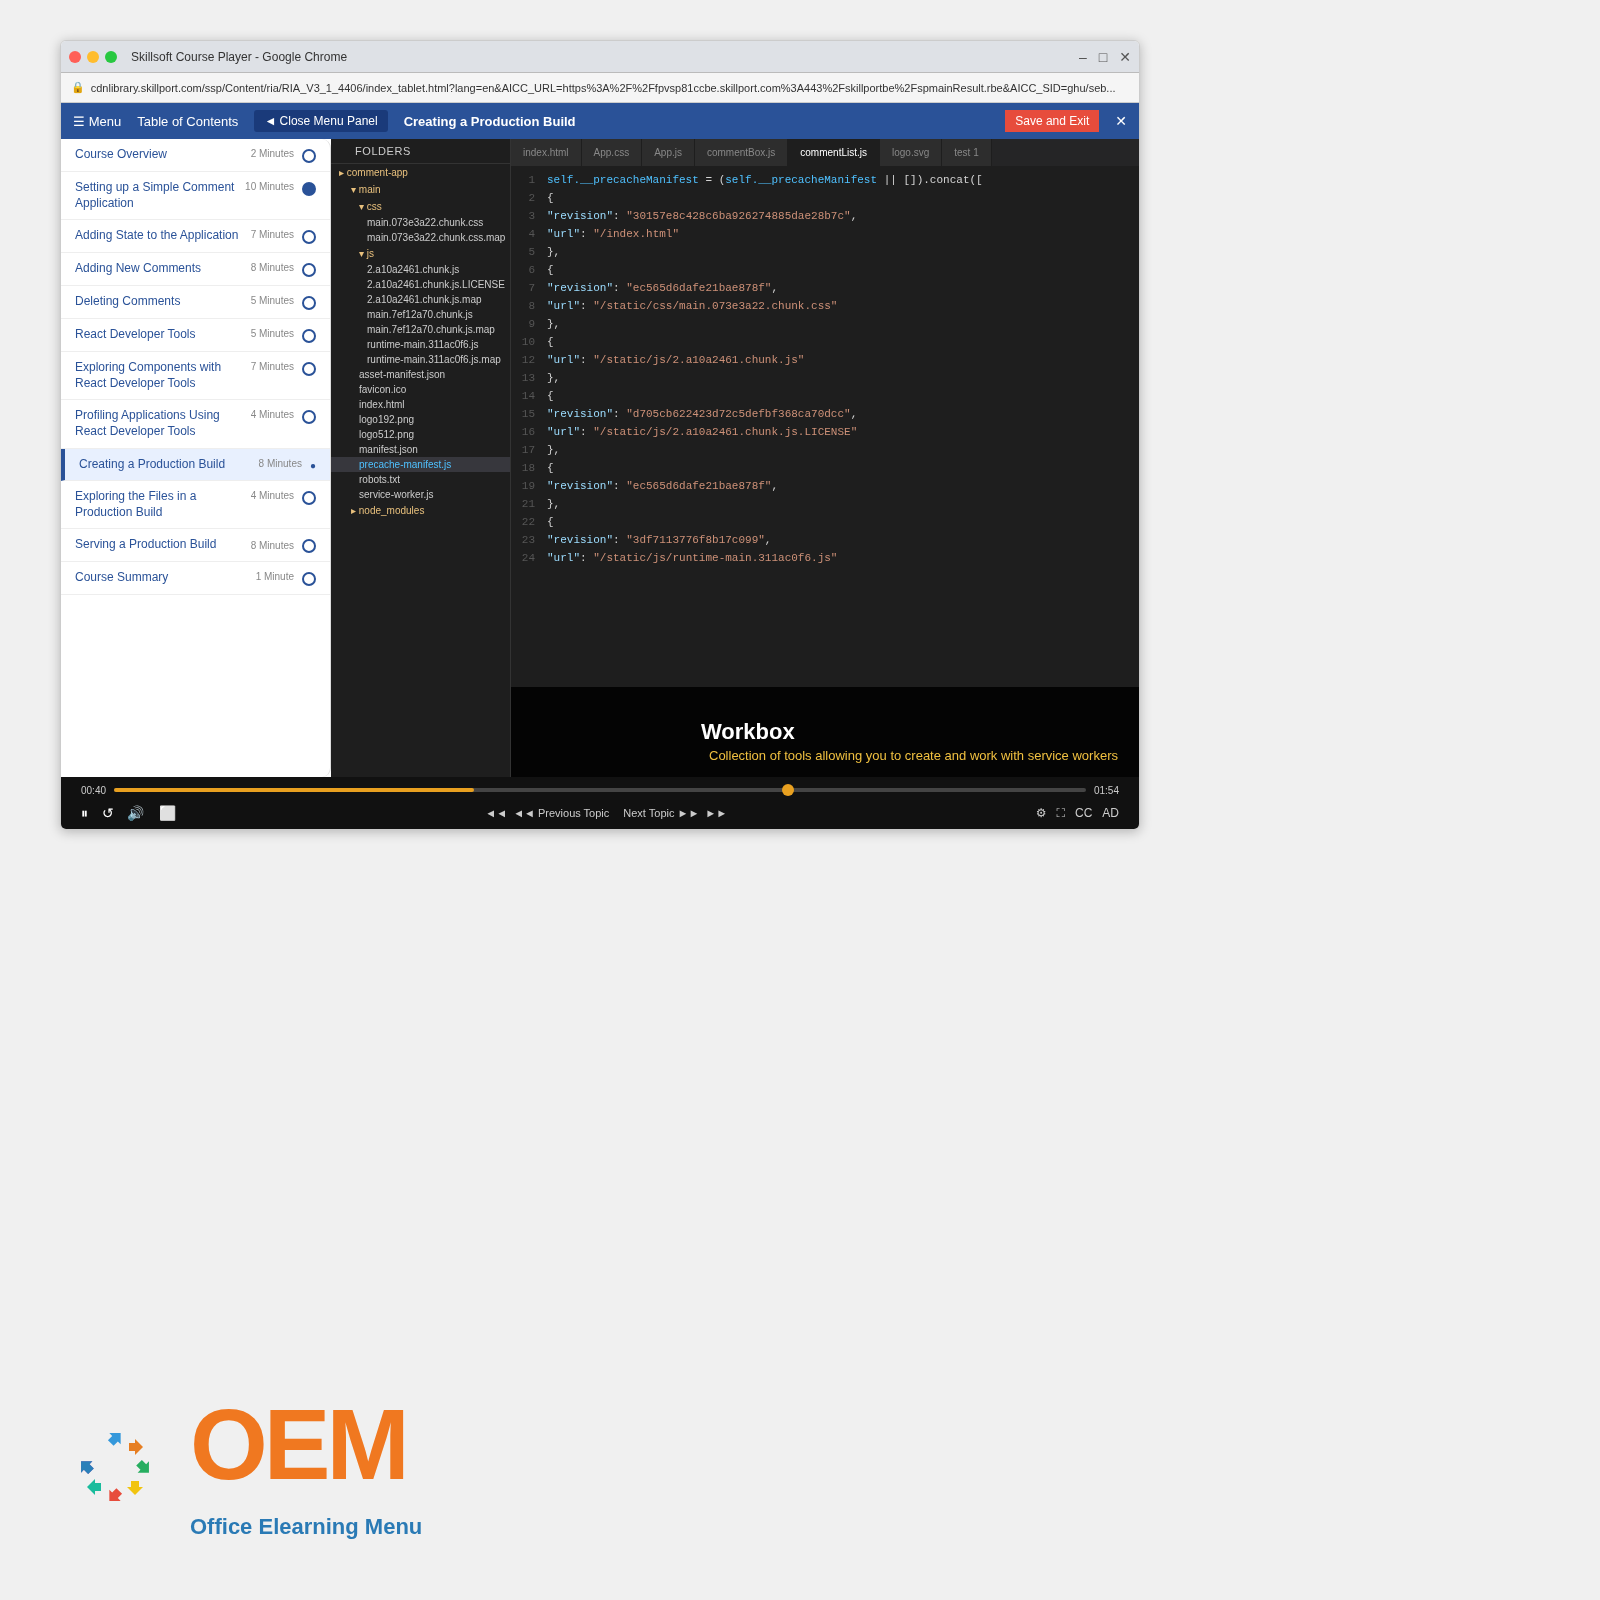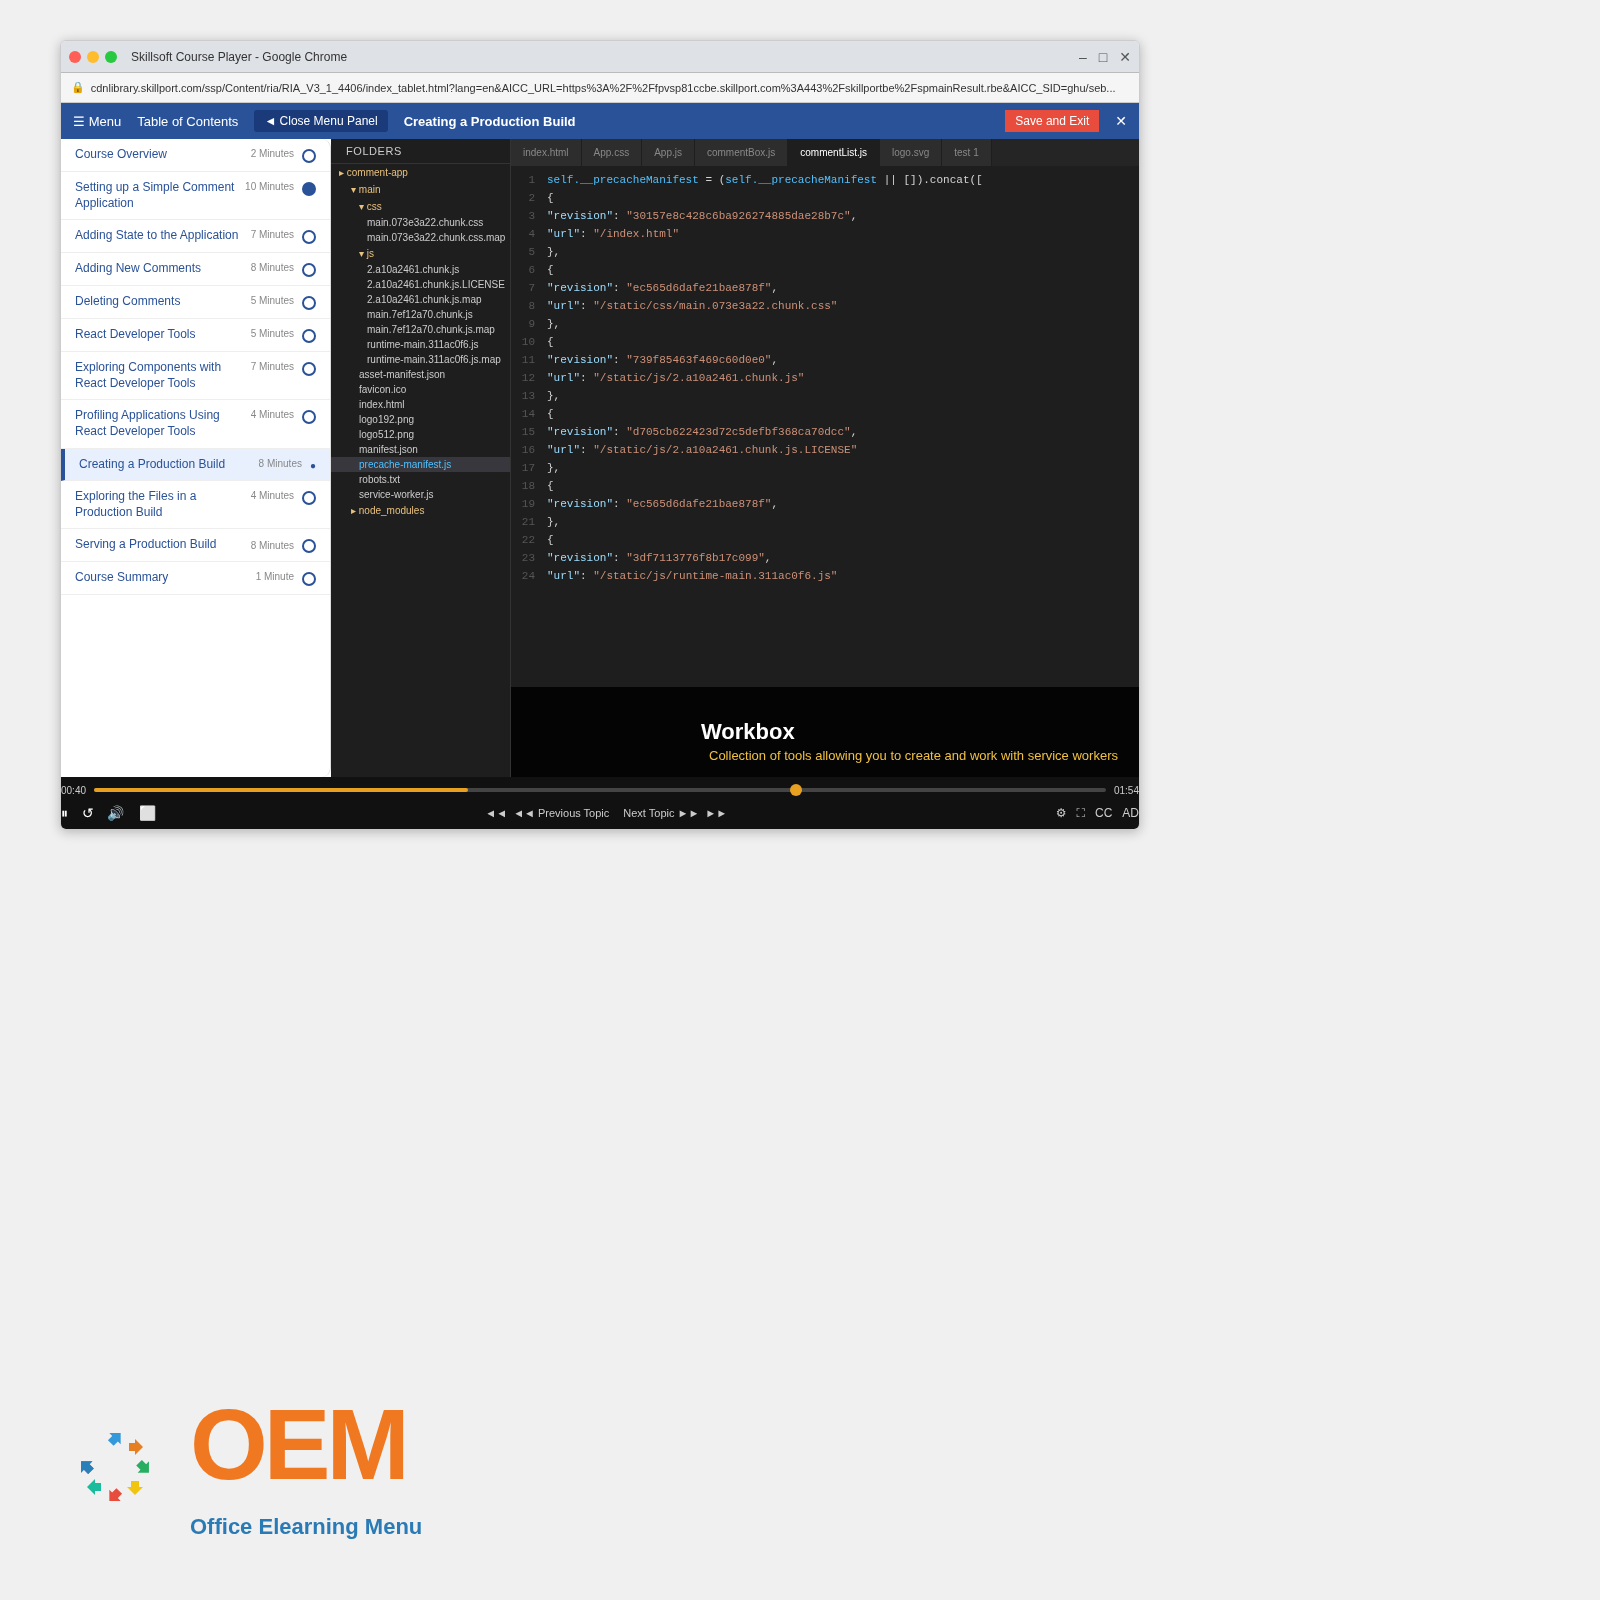--- a/index.html
+++ b/index.html
@@ -171,21 +171,21 @@
 
     
     .file-panel {
       width: 180px;
       background: #1e1e1e;
       border-right: 1px solid #333;
       overflow-y: auto;
       flex-shrink: 0;
     }
     .file-panel-header {
-      padding: 6px 15px;
+      padding: 6px 24px;
       font-size: 11px;
       color: #ccc;
       text-transform: uppercase;
       letter-spacing: 0.05em;
       border-bottom: 1px solid #333;
     }
     .file-item {
       padding: 2px 8px 2px 16px;
       font-size: 10px;
       color: #ccc;
@@ -291,21 +291,21 @@
       margin-left: 8px;
     }
 
     
     .player-bar {
       background: #111;
       height: 52px;
       display: flex;
       flex-direction: column;
       justify-content: center;
-      padding: 0 0;
+      padding: 0 20px;
       gap: 9px;
     }
     .progress-row {
       display: flex;
       align-items: center;
       gap: 8px;
       font-size: 10px;
       color: #ccc;
     }
     .progress-track {
@@ -664,24 +664,20 @@
             </div>
             <div class="code-line">
               <span class="line-num">9</span>
               <span class="line-content">  },</span>
             </div>
             <div class="code-line">
               <span class="line-num">10</span>
               <span class="line-content">  {</span>
             </div>
             <div class="code-line">
-              <span class="line-num">11</span>
-              <span class="line-content">    <span class="c-property">"revision"</span>: <span class="c-value">"739f85463f469c60d0e0"</span>,</span>
-            </div>
-            <div class="code-line">
               <span class="line-num">12</span>
               <span class="line-content">    <span class="c-property">"url"</span>: <span class="c-value">"/static/js/2.a10a2461.chunk.js"</span></span>
             </div>
             <div class="code-line">
               <span class="line-num">13</span>
               <span class="line-content">  },</span>
             </div>
             <div class="code-line">
               <span class="line-num">14</span>
               <span class="line-content">  {</span>

